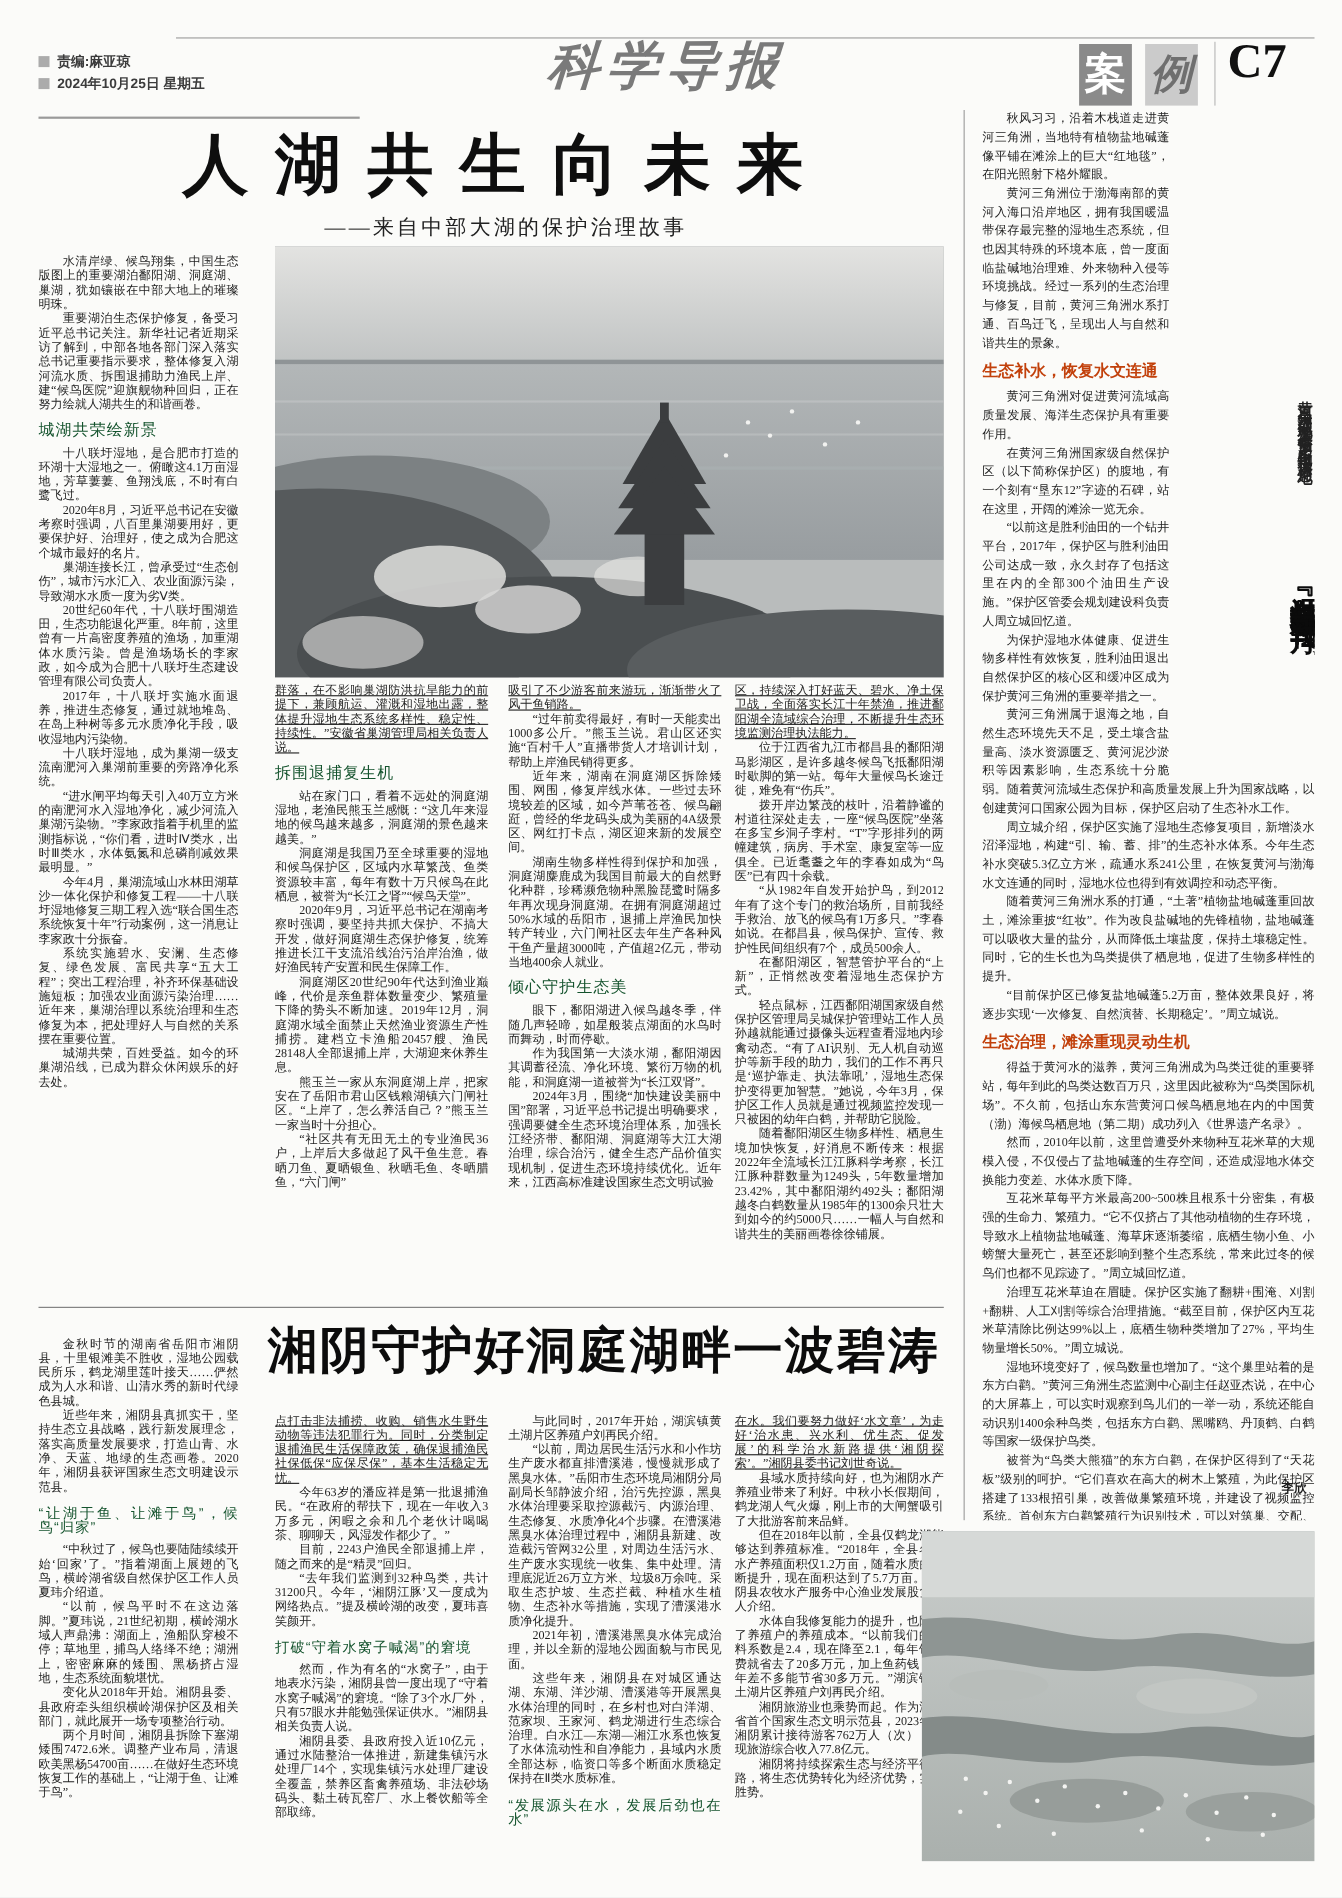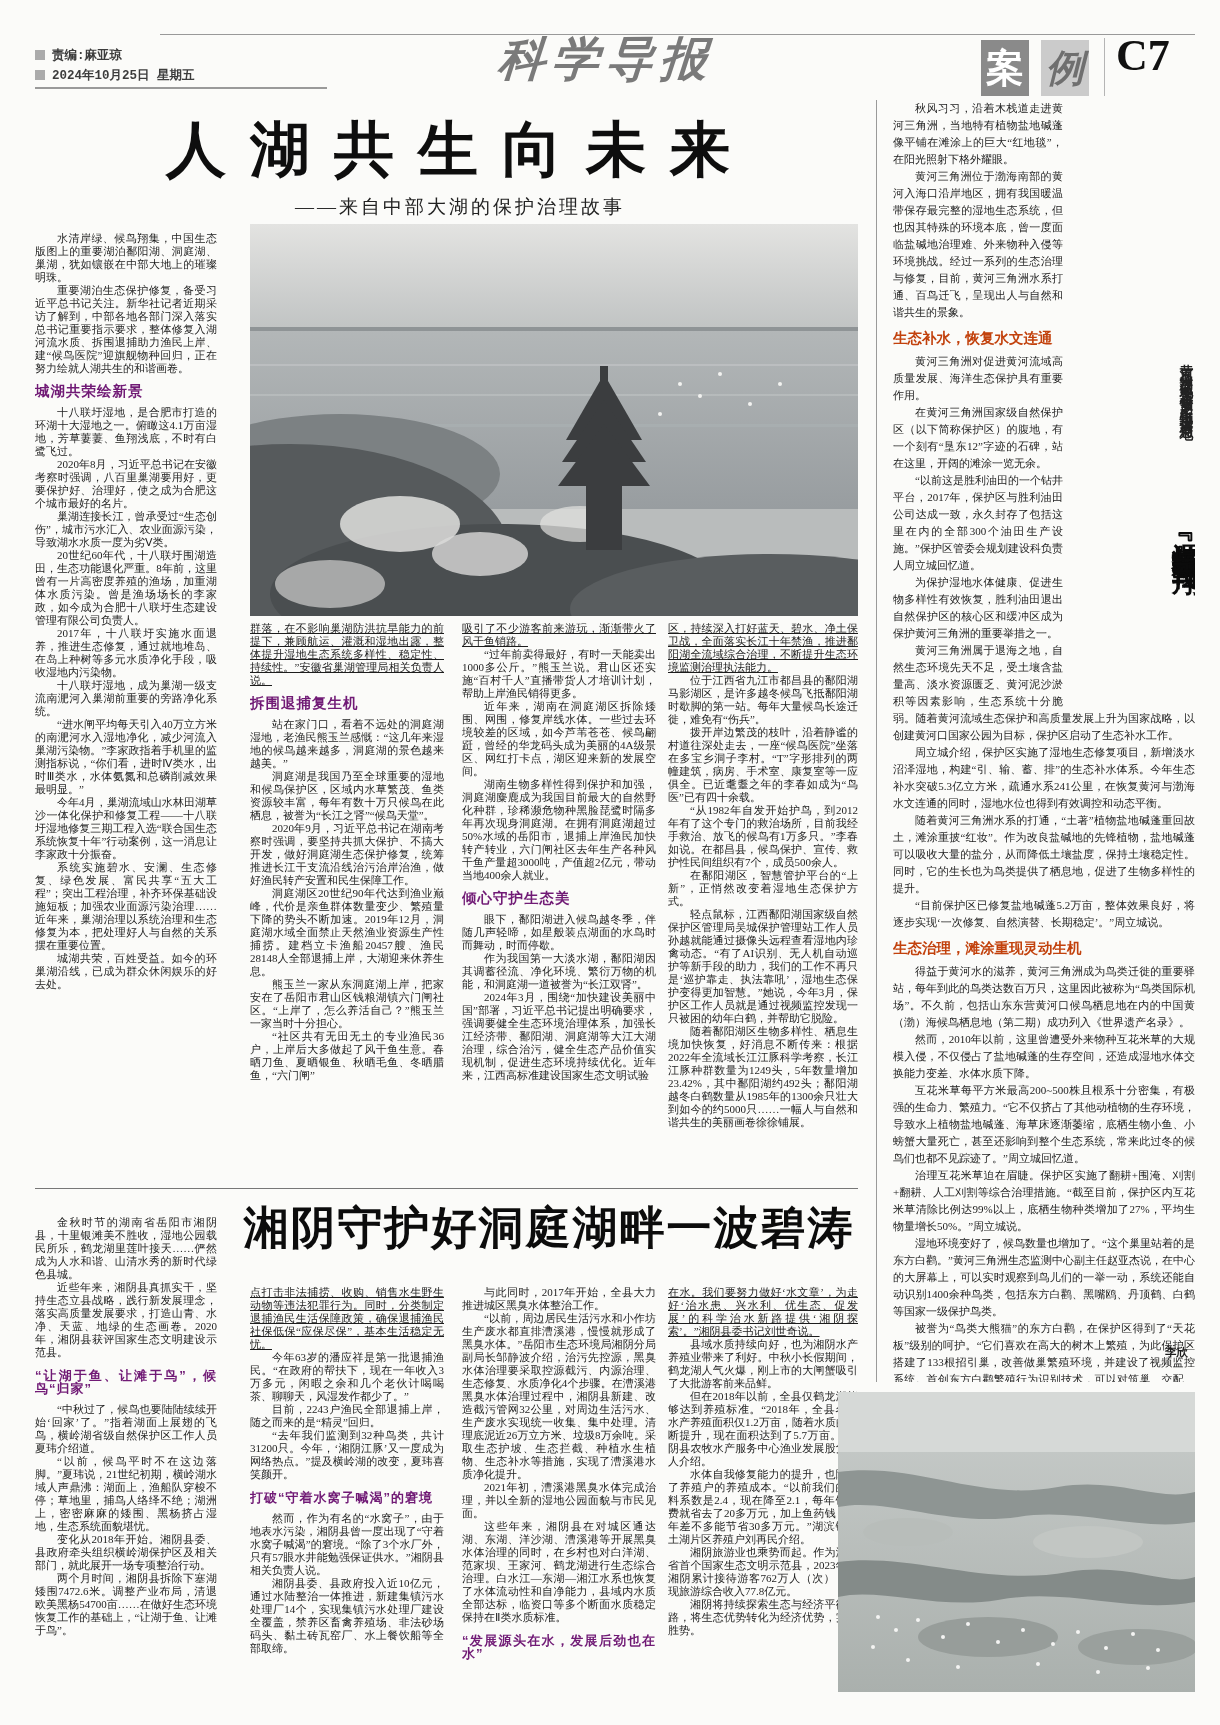--- a/index.html
+++ b/index.html
@@ -1,40 +1,40 @@
 <!DOCTYPE html>
 <html><head>
 <meta charset="utf-8">
 <style>
   html,body{margin:0;padding:0;background:#e9e9e7;}
   .page{position:relative;width:1220px;height:1725px;background:#fbfbf9;color:#1c1c1c;
         font-family:"Liberation Serif",serif;overflow:hidden;margin:0 auto;}
   
   .top-rule{position:absolute;left:160px;top:34px;width:1035px;height:1px;background:#999;}
-  .editor-block{position:absolute;left:35px;top:46px;width:292px;font-family:Liberation Mono, monospace;
-                font-size:12.5px;font-weight:bold;color:#3c3c3c;line-height:20px;border-bottom:2px solid #9a9a9a;padding-bottom:1px;}
+  .editor-block{position:absolute;left:35px;top:46px;width:292px;font-family:Liberation Sans, sans-serif;
+                font-size:12.5px;font-weight:bold;color:#3c3c3c;line-height:20px;border-bottom:2px solid #9a9a9a;padding-bottom:20px;}
   .editor-block .sq{display:inline-block;width:10px;height:10px;background:#ababab;margin-right:7px;vertical-align:-1px;}
   .masthead{position:absolute;left:498px;top:28px;font-size:47px;font-weight:bold;font-style:italic;
             color:#7a7a7a;letter-spacing:7px;transform:skewX(-4deg);font-family:"Liberation Serif",serif;}
   .sec-box{position:absolute;top:40px;width:48px;height:56px;text-align:center;line-height:56px;
            font-size:38px;font-weight:bold;font-family:"Liberation Serif",serif;}
   .sec-box.an{left:981px;background:#8a8a8a;color:#fff;}
   .sec-box.li{left:1041px;background:#cbcbcb;color:#6f6f6f;font-style:italic;}
   .sec-vline{position:absolute;left:1104px;top:38px;width:1px;height:58px;background:#b5b5b5;}
   .page-no{position:absolute;left:1116px;top:30px;font-size:44px;font-weight:bold;font-family:"Liberation Serif",serif;color:#111;}
   
   .main-headline{position:absolute;left:60px;top:110px;width:800px;text-align:center;
                  font-family:"Liberation Sans",sans-serif;font-weight:900;font-size:60px;letter-spacing:24px;color:#0e0e0e;}
   .main-sub{position:absolute;left:60px;top:194px;width:800px;text-align:center;
             font-size:19px;letter-spacing:3px;color:#222;}
   .col{position:absolute;overflow:hidden;font-size:11px;line-height:13px;text-align:justify;color:#1d1d1d;}
   .col p.para{margin:0;text-indent:2em;}
   .col p.para.cont{text-indent:0;text-decoration:underline;}
-  .col .sub-head{font-family:"Liberation Sans",sans-serif;font-weight:bold;font-size:14.5px;
-                 margin:10px 0 8px 0;text-indent:0;letter-spacing:1px;color:#701a75;}
+  .col .sub-head{font-family:"Liberation Sans",sans-serif;font-weight:normal;font-size:14.5px;
+                 margin:10px 0 8px 0;text-indent:0;letter-spacing:1px;color:#14532d;}
   #ma-col1{left:35px;top:232px;width:182px;height:930px;}
   #ma-col2{left:250px;top:622px;width:194px;height:542px;}
   #ma-col3{left:462px;top:622px;width:194px;height:542px;}
   #ma-col4{left:668px;top:622px;width:190px;height:542px;}
   .main-photo{position:absolute;left:250px;top:224px;width:608px;height:392px;overflow:hidden;background:#b9bcbc;}
   .h-divider{position:absolute;left:35px;top:1188px;width:823px;height:1px;background:#777;}
   .v-divider{position:absolute;left:876px;top:100px;width:1px;height:1282px;background:#9a9a9a;}
   
   .ba-headline{position:absolute;left:240px;top:1198px;width:618px;text-align:center;
                font-family:"Liberation Serif",serif;font-weight:900;font-size:45px;letter-spacing:2px;color:#0c0c0c;}
@@ -184,21 +184,21 @@
   <div class="col" id="ba-col2">
       <p class="para cont">点打击非法捕捞、收购、销售水生野生动物等违法犯罪行为。同时，分类制定退捕渔民生活保障政策，确保退捕渔民社保低保“应保尽保”，基本生活稳定无忧。</p>
       <p class="para">今年63岁的潘应祥是第一批退捕渔民。“在政府的帮扶下，现在一年收入3万多元，闲暇之余和几个老伙计喝喝茶、聊聊天，风湿发作都少了。”</p>
       <p class="para">目前，2243户渔民全部退捕上岸，随之而来的是“精灵”回归。</p>
       <p class="para">“去年我们监测到32种鸟类，共计31200只。今年，‘湘阴江豚’又一度成为网络热点。”提及横岭湖的改变，夏玮喜笑颜开。</p>
       <div class="sub-head">打破“守着水窝子喊渴”的窘境</div>
       <p class="para">然而，作为有名的“水窝子”，由于地表水污染，湘阴县曾一度出现了“守着水窝子喊渴”的窘境。“除了3个水厂外，只有57眼水井能勉强保证供水。”湘阴县相关负责人说。</p>
       <p class="para">湘阴县委、县政府投入近10亿元，通过水陆整治一体推进，新建集镇污水处理厂14个，实现集镇污水处理厂建设全覆盖，禁养区畜禽养殖场、非法砂场码头、黏土砖瓦窑厂、水上餐饮船等全部取缔。</p>
     </div>
   <div class="col" id="ba-col3">
-      <p class="para">与此同时，2017年开始，全县大力推进城区黑臭水体整治工作。</p>
+      <p class="para">与此同时，2017年开始，湖滨镇黄土湖片区养殖户刘再民介绍。</p>
       <p class="para">“以前，周边居民生活污水和小作坊生产废水都直排漕溪港，慢慢就形成了黑臭水体。”岳阳市生态环境局湘阴分局副局长邹静波介绍，治污先控源，黑臭水体治理要采取控源截污、内源治理、生态修复、水质净化4个步骤。在漕溪港黑臭水体治理过程中，湘阴县新建、改造截污管网32公里，对周边生活污水、生产废水实现统一收集、集中处理。清理底泥近26万立方米、垃圾8万余吨。采取生态护坡、生态拦截、种植水生植物、生态补水等措施，实现了漕溪港水质净化提升。</p>
       <p class="para">2021年初，漕溪港黑臭水体完成治理，并以全新的湿地公园面貌与市民见面。</p>
       <p class="para">这些年来，湘阴县在对城区通达湖、东湖、洋沙湖、漕溪港等开展黑臭水体治理的同时，在乡村也对白洋湖、范家坝、王家河、鹤龙湖进行生态综合治理。白水江—东湖—湘江水系也恢复了水体流动性和自净能力，县域内水质全部达标，临资口等多个断面水质稳定保持在Ⅱ类水质标准。</p>
       <div class="sub-head">“发展源头在水，发展后劲也在水”</div>
     </div>
   <div class="col" id="ba-col4">
       <p class="para cont">在水。我们要努力做好‘水文章’，为走好‘治水患、兴水利、优生态、促发展’的科学治水新路提供‘湘阴探索’。”湘阴县委书记刘世奇说。</p>
       <p class="para">县域水质持续向好，也为湘阴水产养殖业带来了利好。中秋小长假期间，鹤龙湖人气火爆，刚上市的大闸蟹吸引了大批游客前来品鲜。</p>
       <p class="para">但在2018年以前，全县仅鹤龙湖能够达到养殖标准。“2018年，全县名贵水产养殖面积仅1.2万亩，随着水质的不断提升，现在面积达到了5.7万亩。”湘阴县农牧水产服务中心渔业发展股负责人介绍。</p>
       <p class="para">水体自我修复能力的提升，也降低了养殖户的养殖成本。“以前我们的饵料系数是2.4，现在降至2.1，每年饲料费就省去了20多万元，加上鱼药钱，一年差不多能节省30多万元。”湖滨镇黄土湖片区养殖户刘再民介绍。</p>

